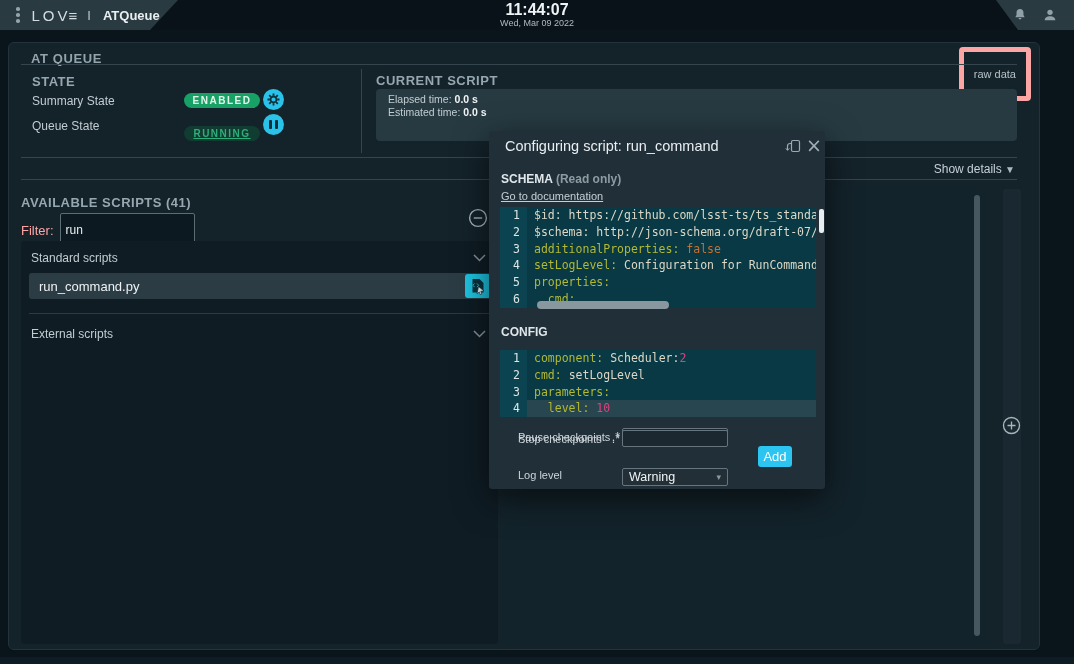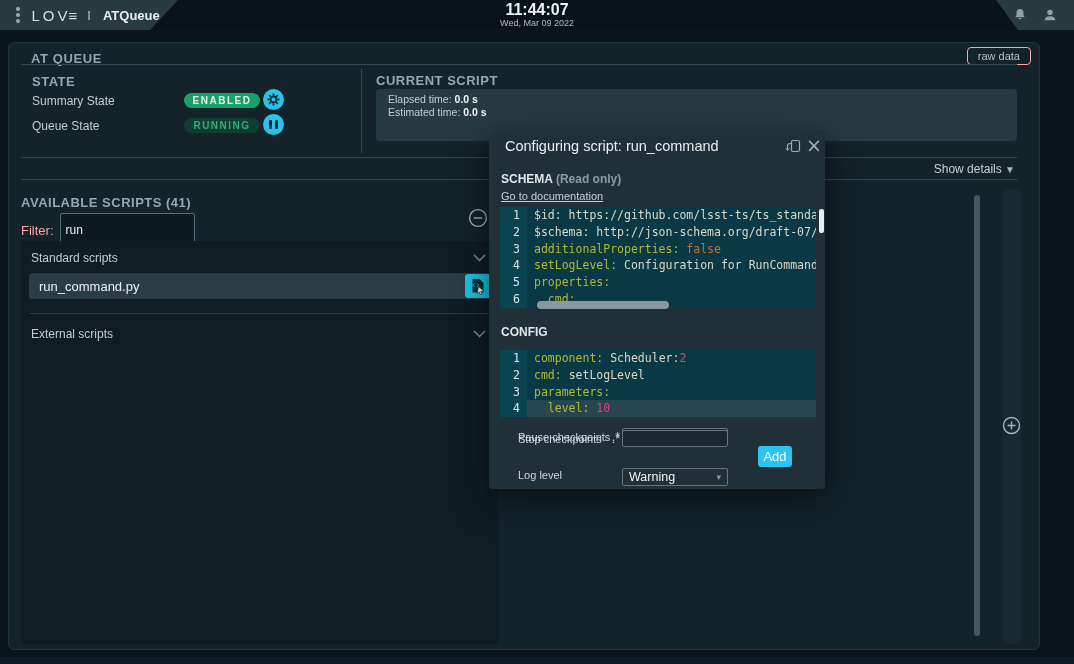--- a/index.html
+++ b/index.html
@@ -28,22 +28,22 @@
   .topbar-right { position:absolute; right:0; top:0; height:30px; width:112px; background:#2a3a41;
     clip-path:polygon(34px 0,100% 0,100% 100%,56px 100%);
     display:flex; align-items:center; justify-content:flex-end; gap:14px; padding-right:16px; }
   .tb-icon { width:16px; height:16px; cursor:pointer; }
 
   
   .panel { position:absolute; left:8px; top:42px; width:1032px; height:608px;
     background:#14222a; border:1px solid #22333b; border-radius:6px; }
   .panel-title { position:absolute; left:22px; top:8px; font-size:13px; font-weight:bold;
     letter-spacing:.6px; color:#93a4ac; }
-  .rawdata-btn { position:absolute; right:8px; top:4px; border:1px solid #fca5a5; border-radius:4px;
-    background:transparent; color:#b6c2c7; font-size:11px; padding:2px 10px; cursor:pointer;
+  .rawdata-btn { position:absolute; right:8px; top:4px; border:5px solid #fca5a5; border-radius:4px;
+    background:transparent; color:#b6c2c7; font-size:11px; padding:16px 10px; cursor:pointer;
     font-family:"Liberation Sans",sans-serif; }
   .hline { position:absolute; left:12px; width:996px; height:0; border-top:1px solid #35454d; }
 
   
   .sec-title { font-size:13px; font-weight:bold; letter-spacing:.5px; color:#97a7af; }
   .state-label { font-size:12px; color:#c2cdd2; }
   .badge { position:absolute; width:76px; height:15px; border-radius:8px; font-size:10px;
     font-weight:bold; letter-spacing:1.5px; text-align:center; line-height:15px; }
   .badge-enabled { background:#18a166; color:#e2f5ea; }
   .badge-running { background:#113c31; color:#2fae79; }
@@ -179,21 +179,21 @@
   <div class="sec-title abs" style="left:23px; top:31px;">STATE</div>
   <div class="state-label abs" style="left:23px; top:51px;">Summary State</div>
   <div class="badge badge-enabled" style="left:175px; top:50px;">ENABLED</div>
   <button class="circle-btn" style="left:254px; top:46px;">
     <svg width="15" height="15" viewBox="0 0 20 20" fill="none" stroke="#0c303c" stroke-width="2.4">
       <circle cx="10" cy="10" r="4"></circle>
       <path d="M10 2v3M10 15v3M2 10h3M15 10h3M4.3 4.3l2.2 2.2M13.5 13.5l2.2 2.2M15.7 4.3l-2.2 2.2M6.5 13.5l-2.2 2.2"></path>
     </svg>
   </button>
   <div class="state-label abs" style="left:23px; top:76px;">Queue State</div>
-  <div class="badge badge-running" style="left:175px; top:75px;">RUNNING</div>
+  <div class="badge badge-running" style="left:175px; top:83px;text-decoration:underline;">RUNNING</div>
   <button class="circle-btn" style="left:254px; top:71px;">
     <span class="pause-glyph">
         <i></i>
         <i></i>
       </span>
   </button>
 
   <div class="vline" style="left:352px; top:26px; height:84px;"></div>
 
   <div class="sec-title abs" style="left:367px; top:30px;">CURRENT SCRIPT</div>

